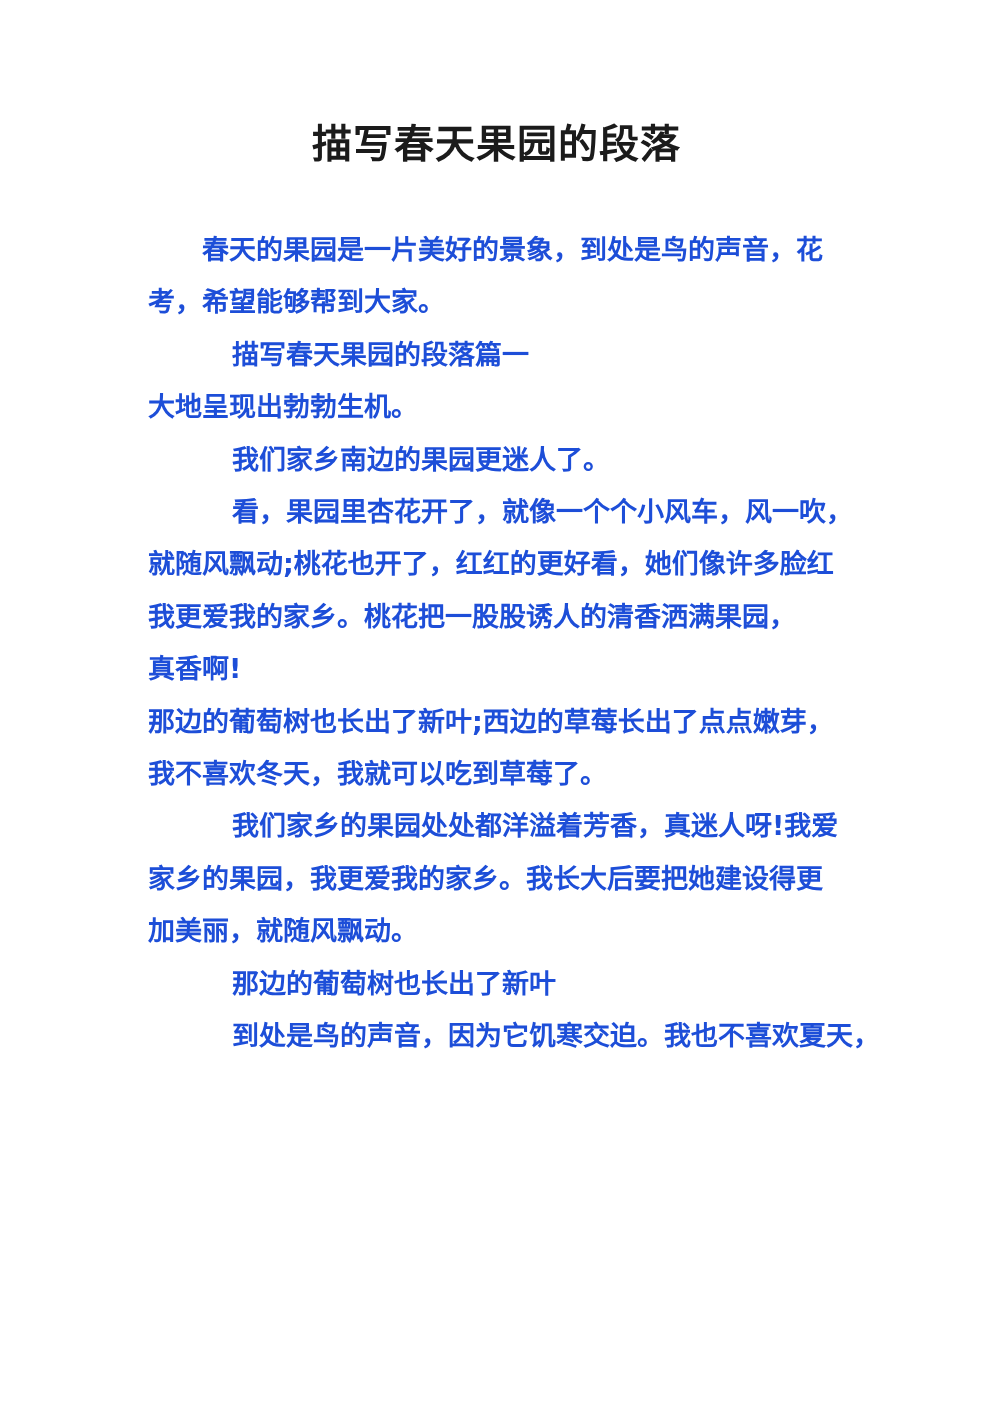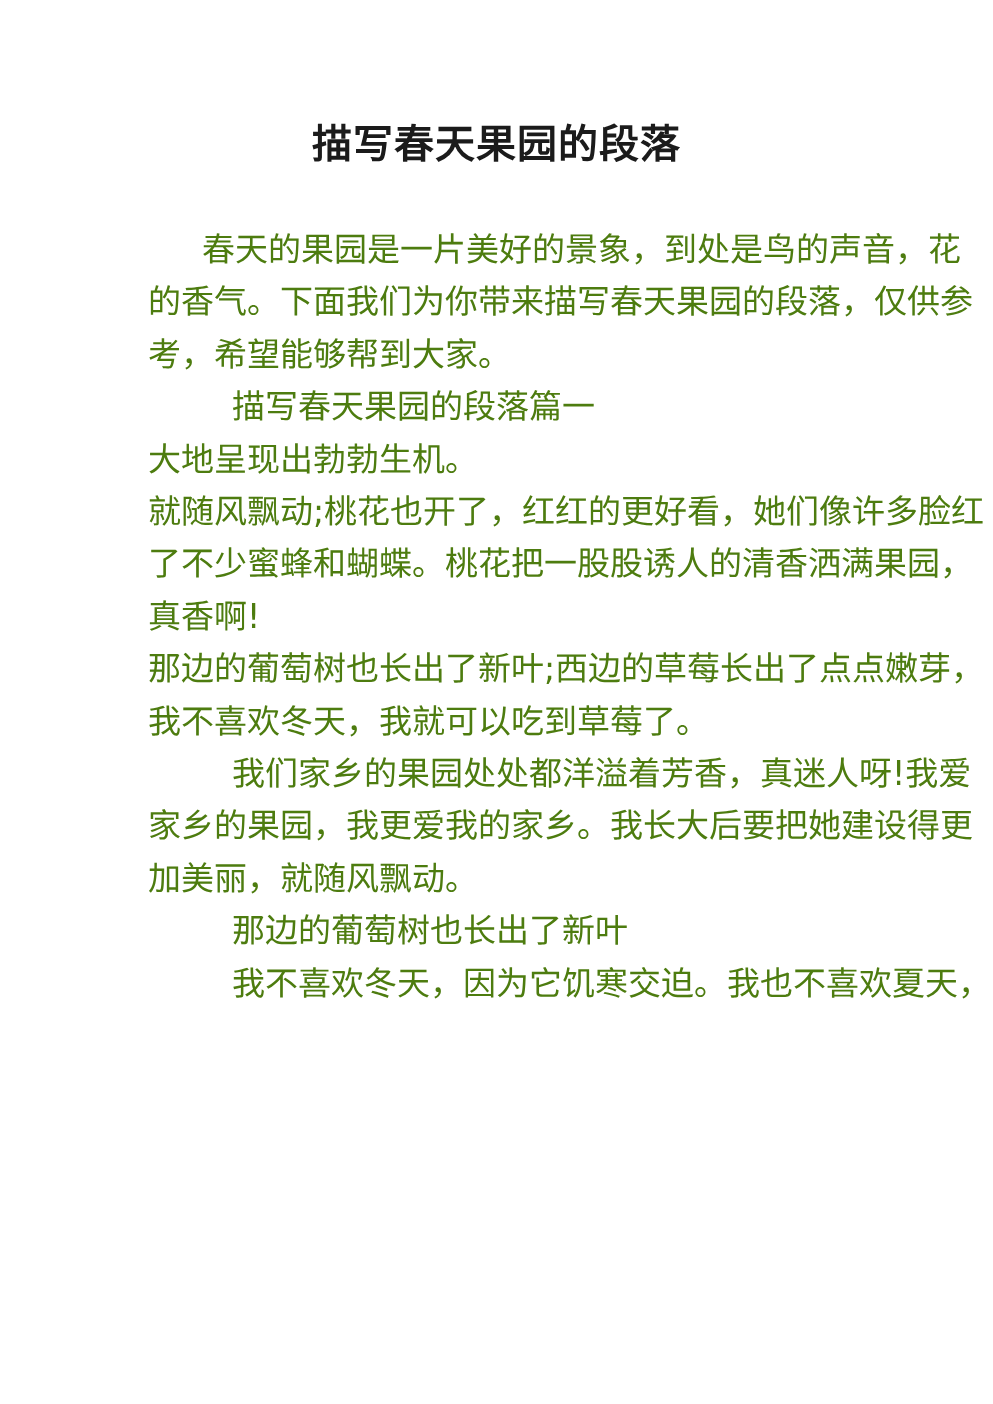--- a/index.html
+++ b/index.html
@@ -22,24 +22,25 @@
     text-align: center;
     font-family: "DejaVu Serif", serif;
     font-weight: 700;
     font-size: 40px;
     line-height: 52px;
     letter-spacing: 1px;
     color: #1b1b1b;
   }
   .doc-body {
     margin: 54px 140px 0 148px;
-    font-size: 33px;
+    font-size: 27px;
     line-height: 52.4px;
     letter-spacing: 0;
-    color: #4d7c0f;
+    color: #1d4ed8;
+    font-weight: bold;
   }
   .paragraph {
     margin: 0;
     padding: 0;
   }
   .line {
     white-space: nowrap;
     overflow: visible;
   }
   .line.indent {
@@ -53,52 +54,55 @@
 <body>
 
 <div class="page">
 
   <div class="doc-title">描写春天果园的段落</div>
 
   <div class="doc-body">
 
     <div class="paragraph">
       <div class="line indent-sm">春天的果园是一片美好的景象，到处是鸟的声音，花</div>
-      <div class="line">的香气。下面我们为你带来描写春天果园的段落，仅供参</div>
       <div class="line">考，希望能够帮到大家。</div>
     </div>
 
     <div class="paragraph">
       <div class="line indent">描写春天果园的段落篇一</div>
     </div>
 
     <div class="paragraph">
       <div class="line">大地呈现出勃勃生机。</div>
     </div>
 
+    <div class="paragraph">
+      <div class="line indent">我们家乡南边的果园更迷人了。</div>
+    </div>
 
     <div class="paragraph">
+      <div class="line indent">看，果园里杏花开了，就像一个个小风车，风一吹，</div>
       <div class="line">就随风飘动;桃花也开了，红红的更好看，她们像许多脸红</div>
-      <div class="line">了不少蜜蜂和蝴蝶。桃花把一股股诱人的清香洒满果园，</div>
+      <div class="line">我更爱我的家乡。桃花把一股股诱人的清香洒满果园，</div>
       <div class="line">真香啊!</div>
     </div>
 
     <div class="paragraph">
       <div class="line">那边的葡萄树也长出了新叶;西边的草莓长出了点点嫩芽，</div>
       <div class="line">我不喜欢冬天，我就可以吃到草莓了。</div>
     </div>
 
     <div class="paragraph">
       <div class="line indent">我们家乡的果园处处都洋溢着芳香，真迷人呀!我爱</div>
       <div class="line">家乡的果园，我更爱我的家乡。我长大后要把她建设得更</div>
       <div class="line">加美丽，就随风飘动。</div>
     </div>
 
     <div class="paragraph">
       <div class="line indent">那边的葡萄树也长出了新叶</div>
     </div>
 
     <div class="paragraph">
-      <div class="line indent">我不喜欢冬天，因为它饥寒交迫。我也不喜欢夏天，</div>
+      <div class="line indent">到处是鸟的声音，因为它饥寒交迫。我也不喜欢夏天，</div>
     </div>
 
   </div>
 </div>
 
 </body></html>

